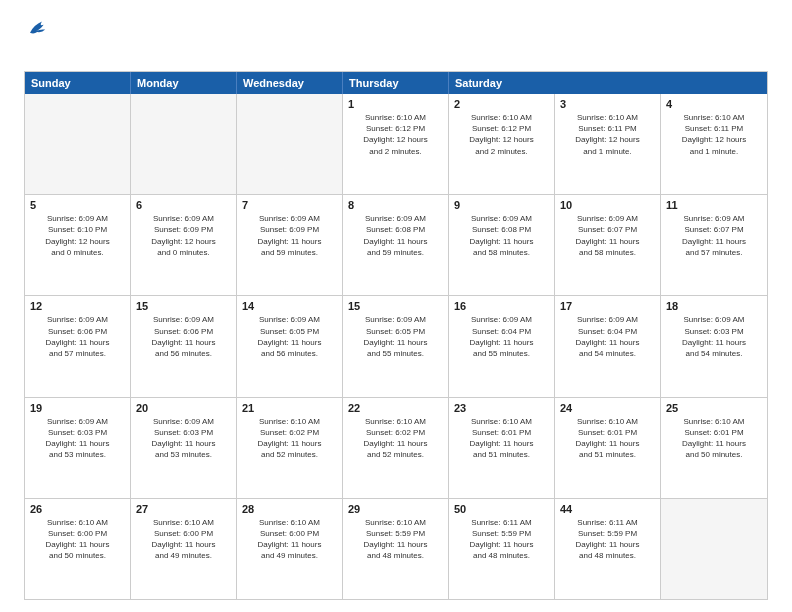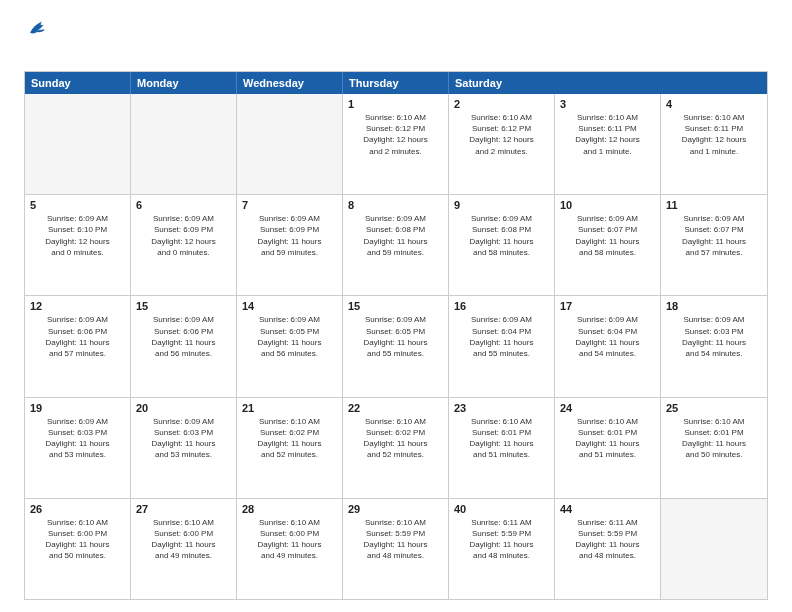--- a/index.html
+++ b/index.html
@@ -353,21 +353,21 @@
 and 49 minutes.</div>
           </div>
           <div class="cal-cell">
             <div class="day-num">29</div>
             <div class="cell-text" style="white-space: pre-line;">Sunrise: 6:10 AM
 Sunset: 5:59 PM
 Daylight: 11 hours
 and 48 minutes.</div>
           </div>
           <div class="cal-cell">
-            <div class="day-num">40</div>
+            <div class="day-num">50</div>
             <div class="cell-text" style="white-space: pre-line;">Sunrise: 6:11 AM
 Sunset: 5:59 PM
 Daylight: 11 hours
 and 48 minutes.</div>
           </div>
           <div class="cal-cell">
             <div class="day-num">44</div>
             <div class="cell-text" style="white-space: pre-line;">Sunrise: 6:11 AM
 Sunset: 5:59 PM
 Daylight: 11 hours

